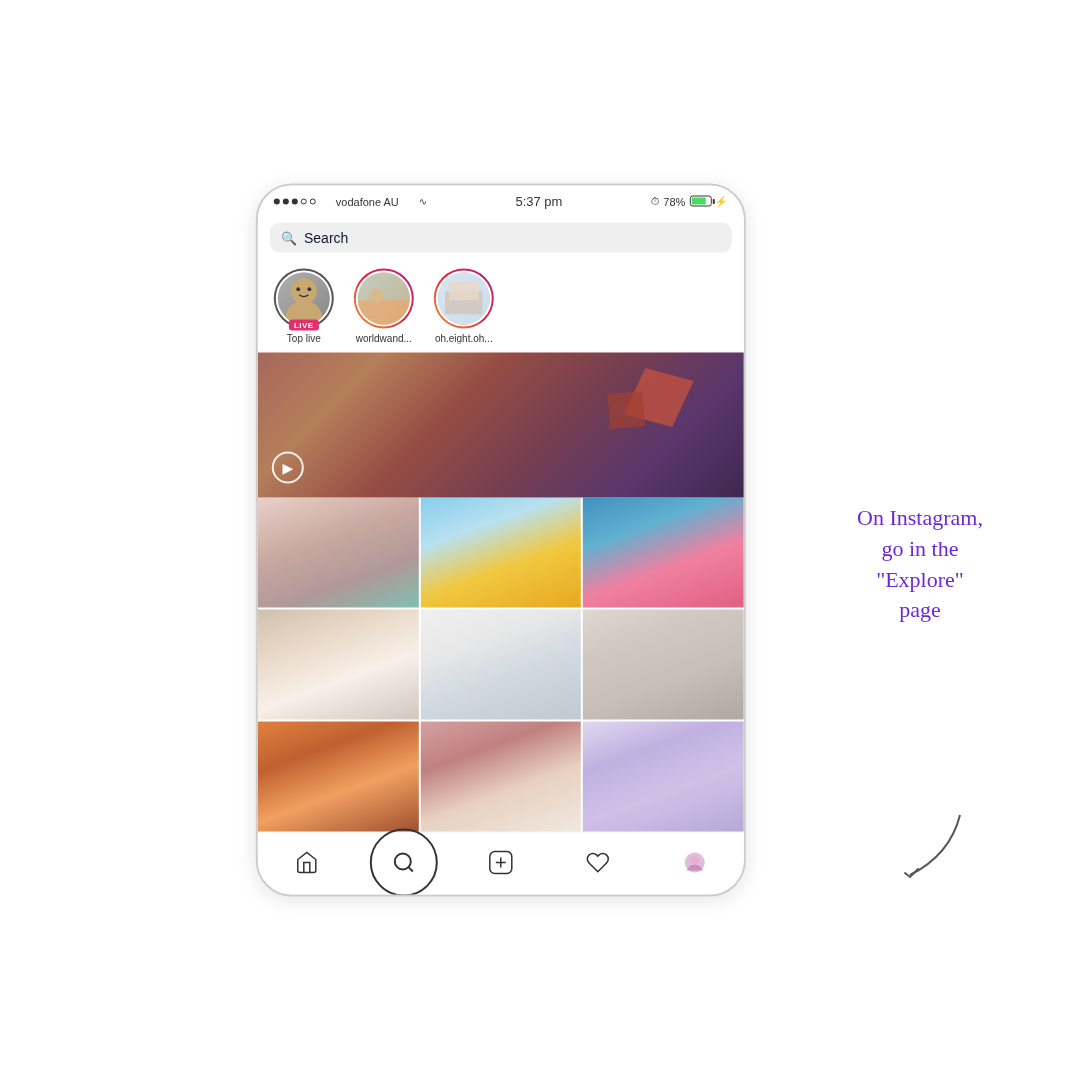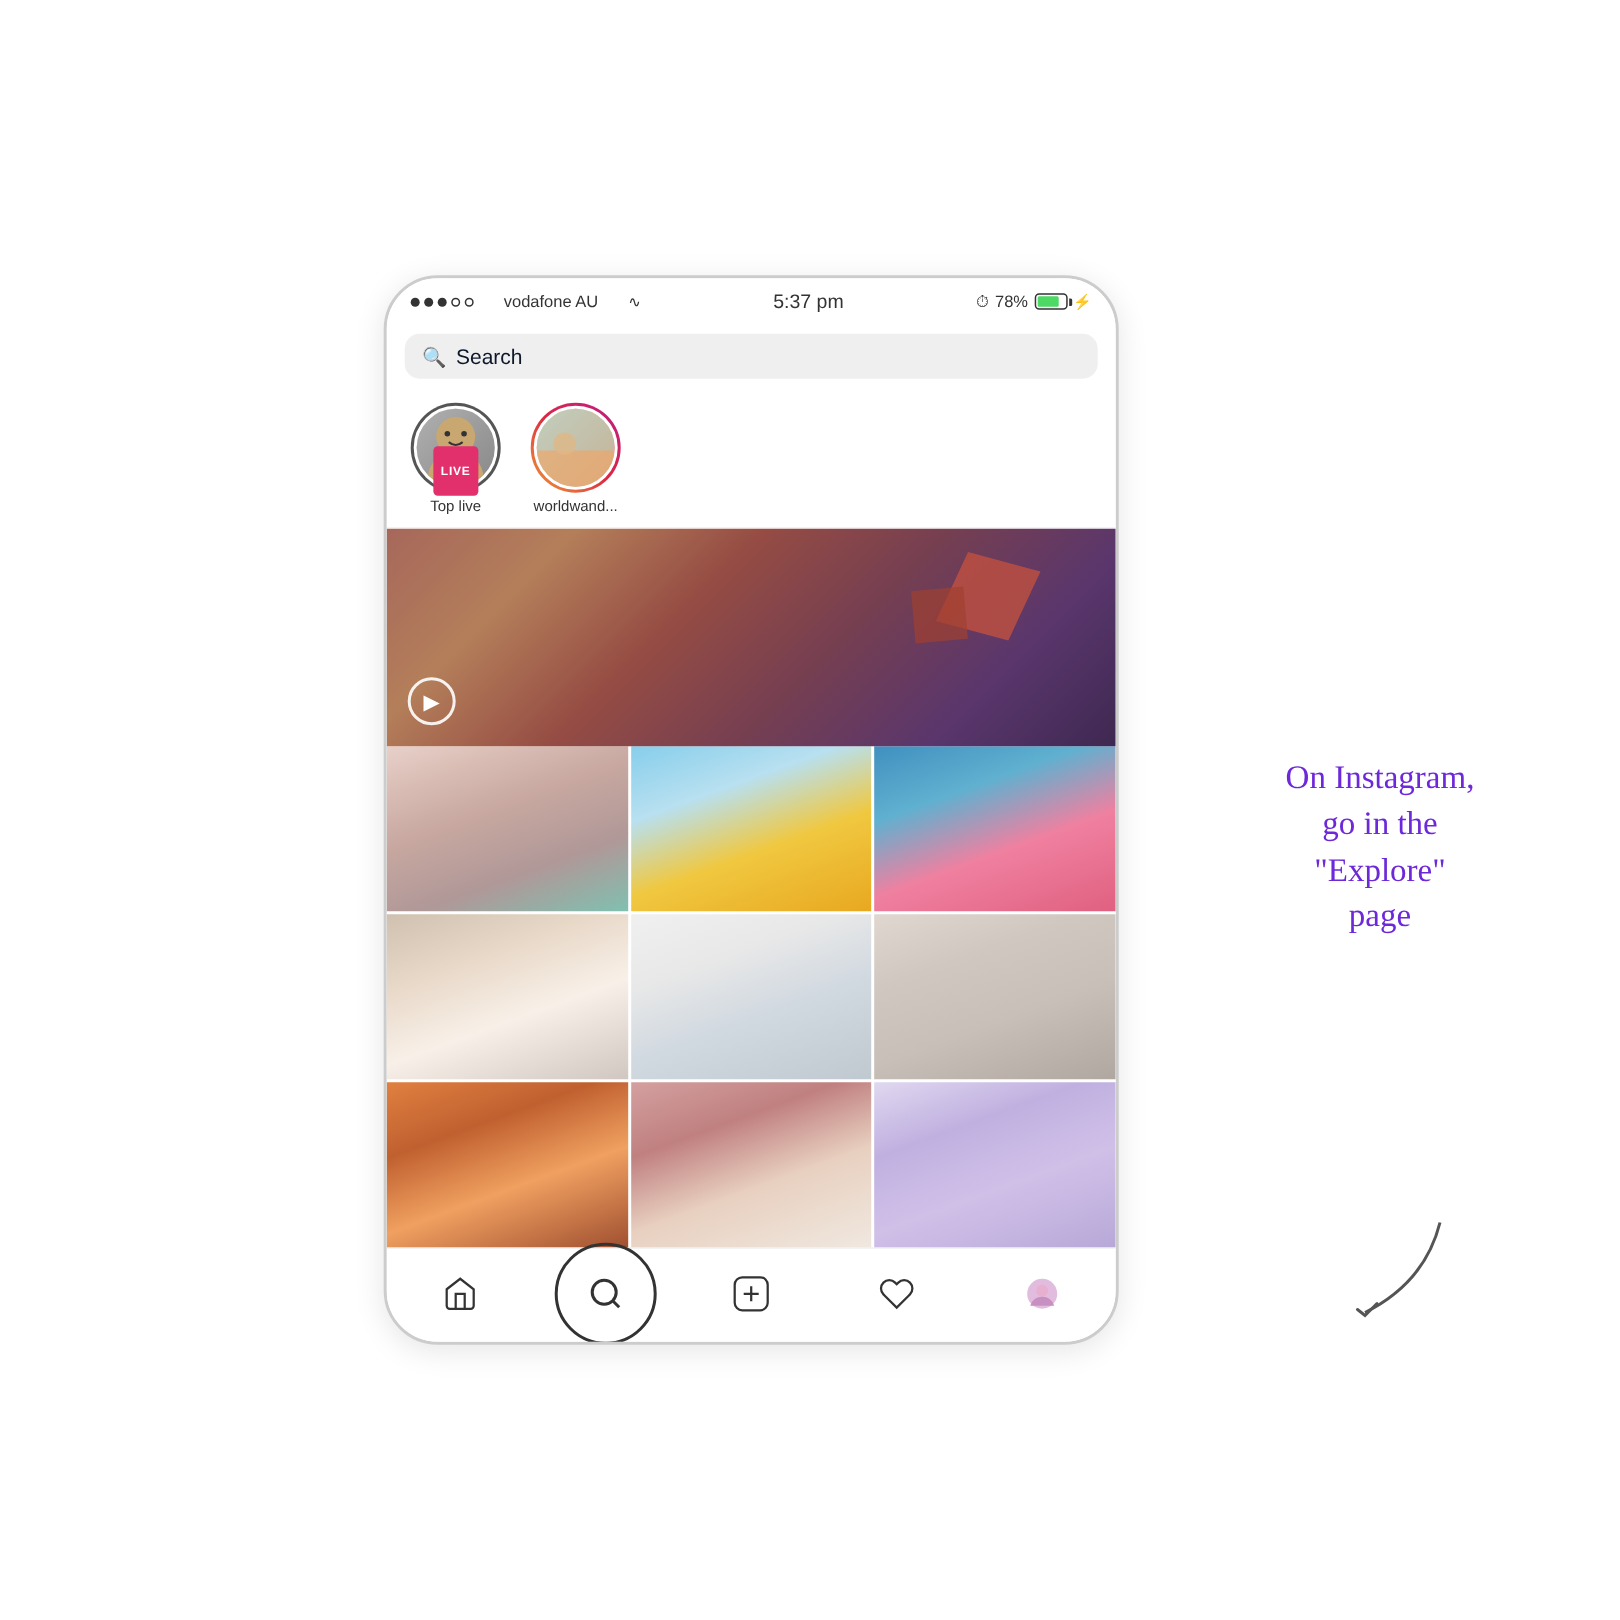--- a/index.html
+++ b/index.html
@@ -131,21 +131,21 @@
       text-overflow: ellipsis;
       white-space: nowrap;
     }
     .live-badge {
       position: absolute;
       bottom: -2px; left: 50%; transform: translateX(-50%);
       background: #e1306c;
       color: #fff;
       font-size: 8px;
       font-weight: 700;
-      padding: 12px 5px;
+      padding: 1px 5px;
       border-radius: 3px;
       letter-spacing: 0.5px;
       z-index: 2;
     }
     
     .story-item.top-live .story-avatar-wrap {
       background: #555;
     }
 
     
@@ -342,20 +342,32 @@
               <rect x="0" y="30" width="56" height="26" fill="#f4a460" opacity="0.6"></rect>
               <circle cx="20" cy="25" r="8" fill="#deb887" opacity="0.8"></circle>
             </svg>
           </div>
         </div>
         <span class="story-label">worldwand...</span>
       </div>
 
 
 
+      <div class="story-item">
+        <div class="story-avatar-wrap">
+          <div class="story-avatar-inner" style="background:linear-gradient(135deg,#e8f0f8,#d0e4f0);">
+            <svg width="56" height="56" viewBox="0 0 56 56">
+              <rect x="0" y="0" width="56" height="56" fill="#c8d8e8" opacity="0.5"></rect>
+              <rect x="8" y="20" width="40" height="25" fill="#d0c0b0" opacity="0.7"></rect>
+              <rect x="12" y="10" width="32" height="20" fill="#e8d8c8" opacity="0.8"></rect>
+            </svg>
+          </div>
+        </div>
+        <span class="story-label">oh.eight.oh...</span>
+      </div>
 
     </div>
 
     <div class="watch-banner">
       <div class="watch-banner-overlay"></div>
 
       <div class="cube1"></div>
       <div class="cube2"></div>
       <div class="watch-content">
         <div class="play-btn">▶</div>

